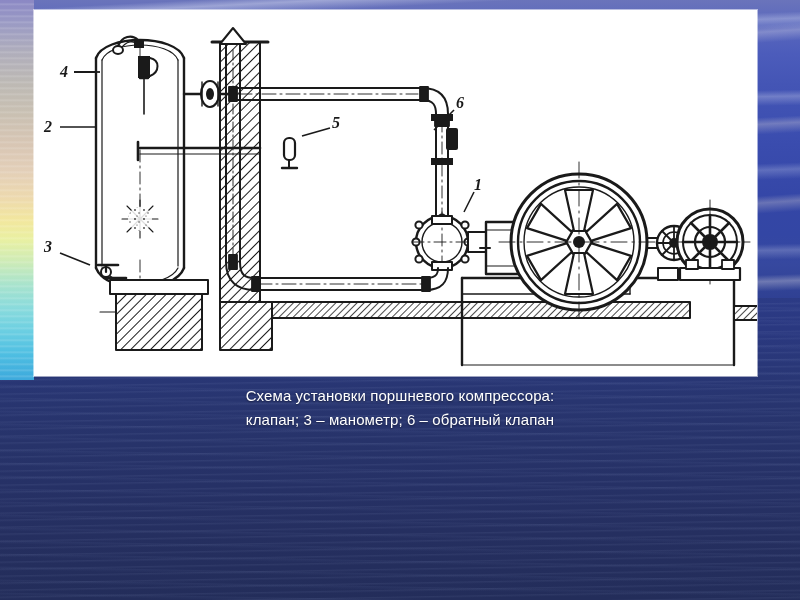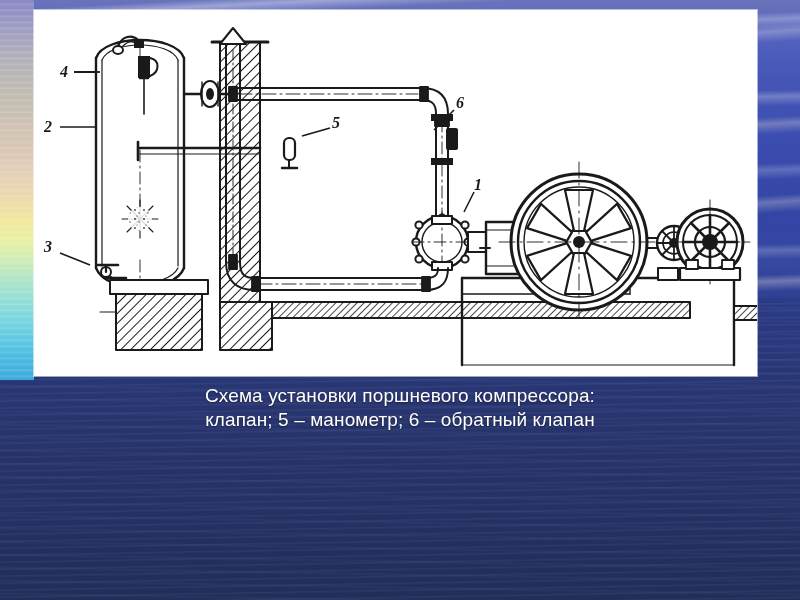--- a/index.html
+++ b/index.html
@@ -105,21 +105,21 @@
     position:absolute;left:34px;top:10px;width:723px;height:366px;
     background:#ffffff;
     box-shadow:0 0 0 1px rgba(255,255,255,0.55);
   }
   #figure-panel svg{display:block;}
 
   
   #caption{
     position:absolute;left:0;top:384px;width:800px;
     text-align:center;color:#ffffff;
-    font-size:19px;line-height:24px;
+    font-size:15px;line-height:24px;
     text-shadow:0 1px 2px rgba(0,0,0,0.45);
     letter-spacing:0.1px;
   }
   #caption .cap-line{display:block;white-space:nowrap;}
 </style>
 </head>
 <body>
 
 <div id="slide">
 
@@ -401,16 +401,16 @@
         <text x="10" y="242">3</text>
         <text x="298" y="118">5</text>
         <text x="422" y="98">6</text>
         <text x="440" y="180">1</text>
       </g>
     </svg>
   </div>
 
   <div id="caption">
     <span class="cap-line">Схема установки поршневого компрессора:</span>
-    <span class="cap-line">клапан; 5 – манометр; 6 – обратный клапан</span>
+    <span class="cap-line">клапан; 3 – манометр; 6 – обратный клапан</span>
   </div>
 
 </div>
 
 </body></html>

